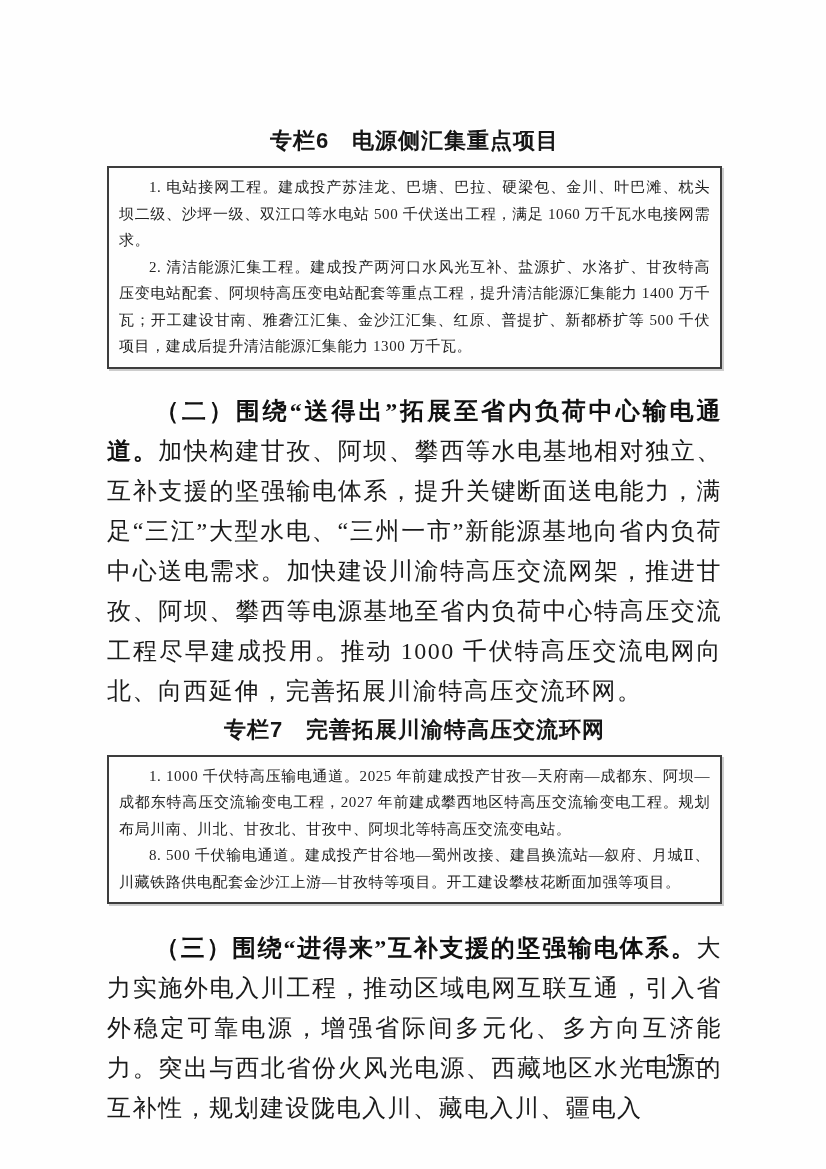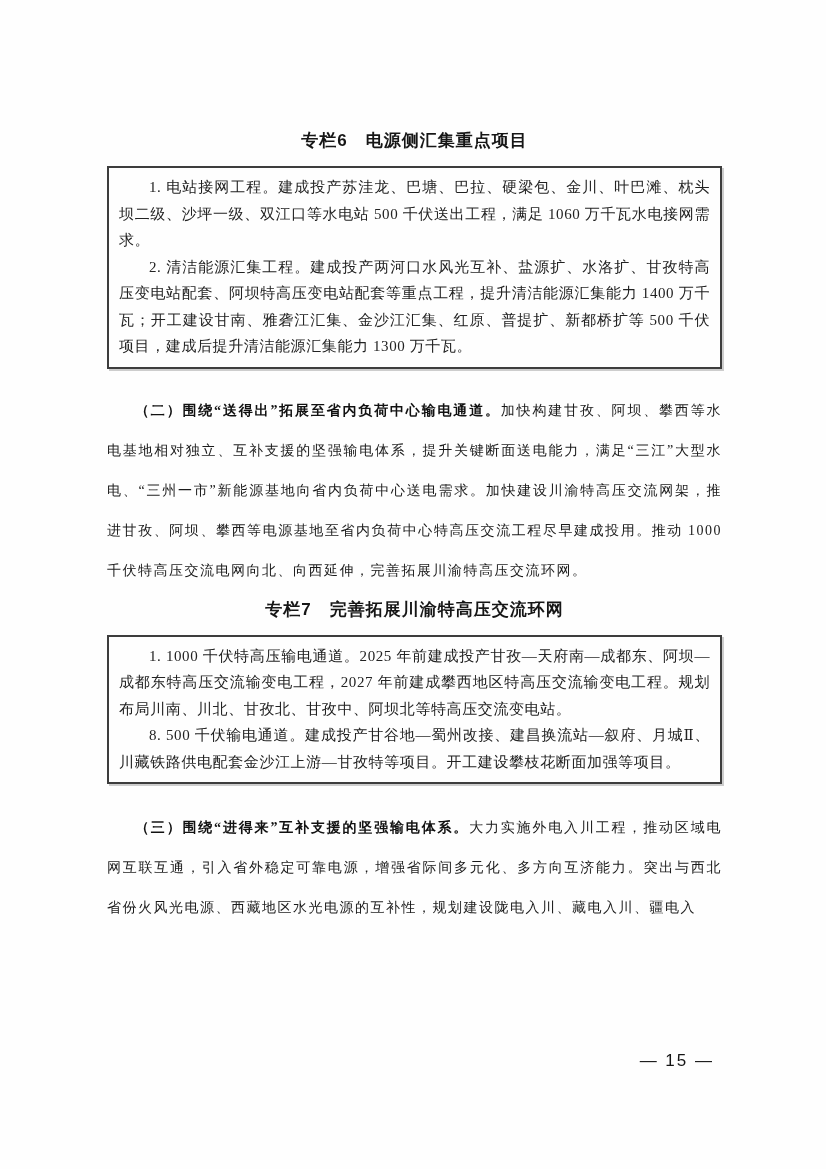--- a/index.html
+++ b/index.html
@@ -16,21 +16,21 @@
     box-sizing: border-box;
     padding: 130px 104px 0 107px;
     font-family: "Liberation Serif", "DejaVu Serif", serif;
     color: #1d1d1d;
     overflow: hidden;
   }
   .panel-title {
     margin: 0;
     font-family: "Liberation Sans", "DejaVu Sans", sans-serif;
     font-weight: bold;
-    font-size: 17px;
+    font-size: 22px;
     line-height: 22px;
     text-align: center;
     color: #161616;
     letter-spacing: 1px;
   }
   .panel-box {
     margin-top: 14px;
     border: 2px solid #3d3d3d;
     box-shadow: 2px 2px 0 rgba(60,60,60,0.25);
     padding: 6px 10px 7px 10px;
@@ -41,21 +41,21 @@
     font-size: 15px;
     line-height: 26.5px;
     text-align: justify;
     text-indent: 2em;
     letter-spacing: 0.6px;
     color: #222;
   }
   .body-para {
     margin: 0;
     margin-top: 22px;
-    font-size: 14px;
+    font-size: 24px;
     line-height: 40px;
     text-align: justify;
     text-indent: 2em;
     letter-spacing: 1.5px;
     color: #1a1a1a;
   }
   .body-para .lead {
     font-weight: bold;
     color: #111;
   }

